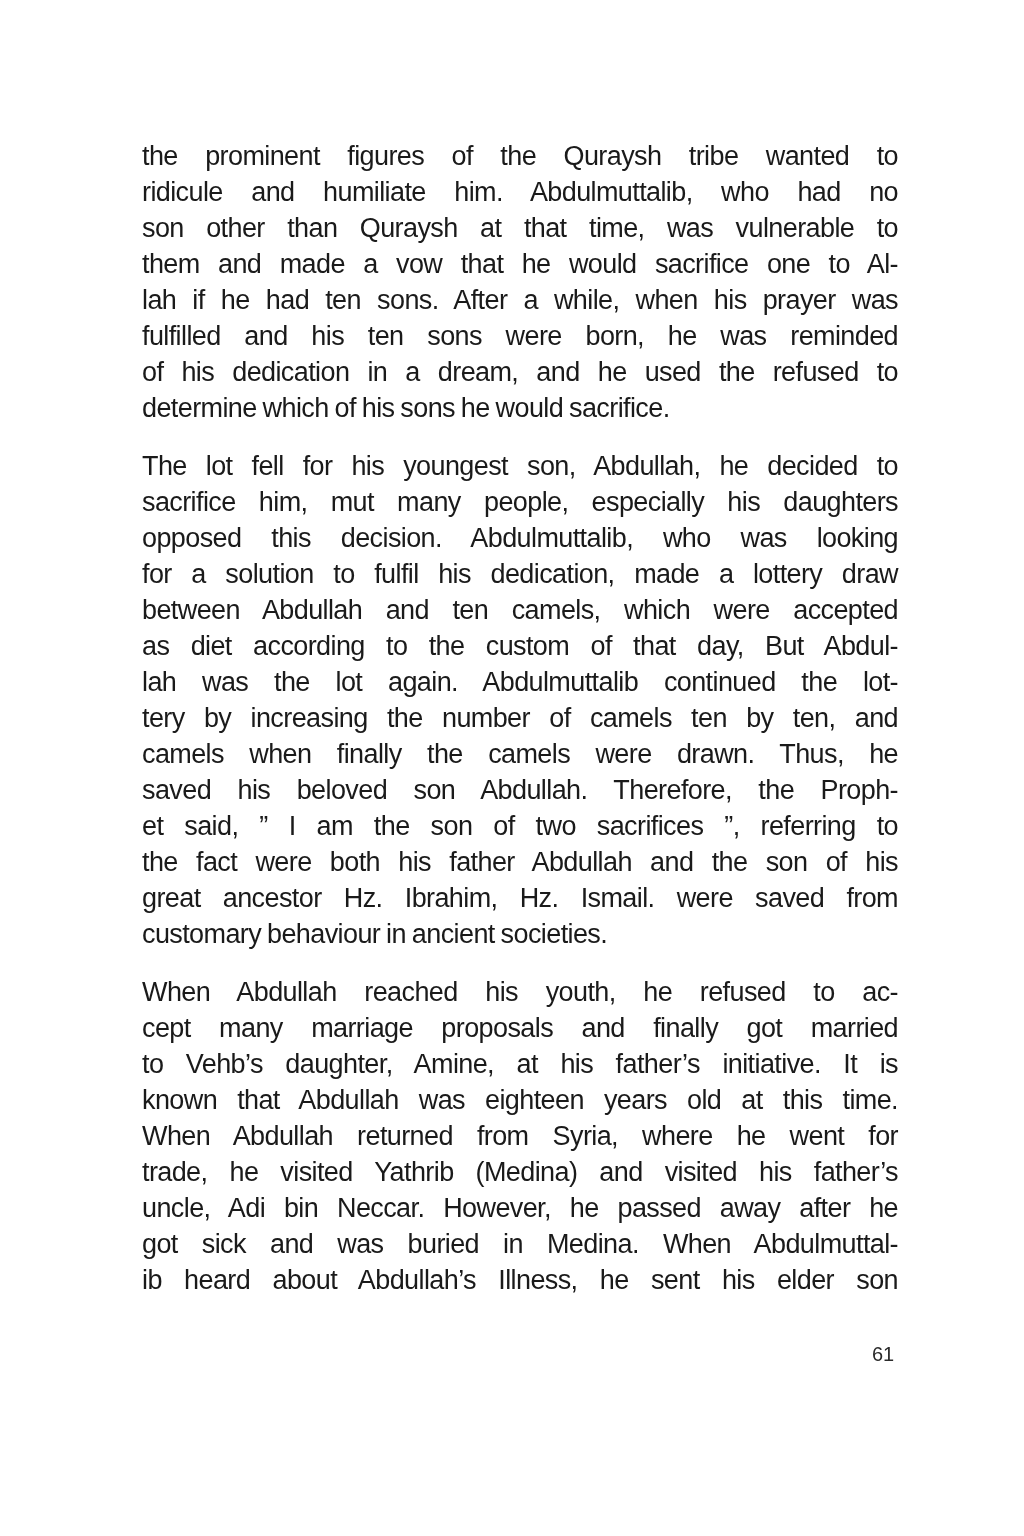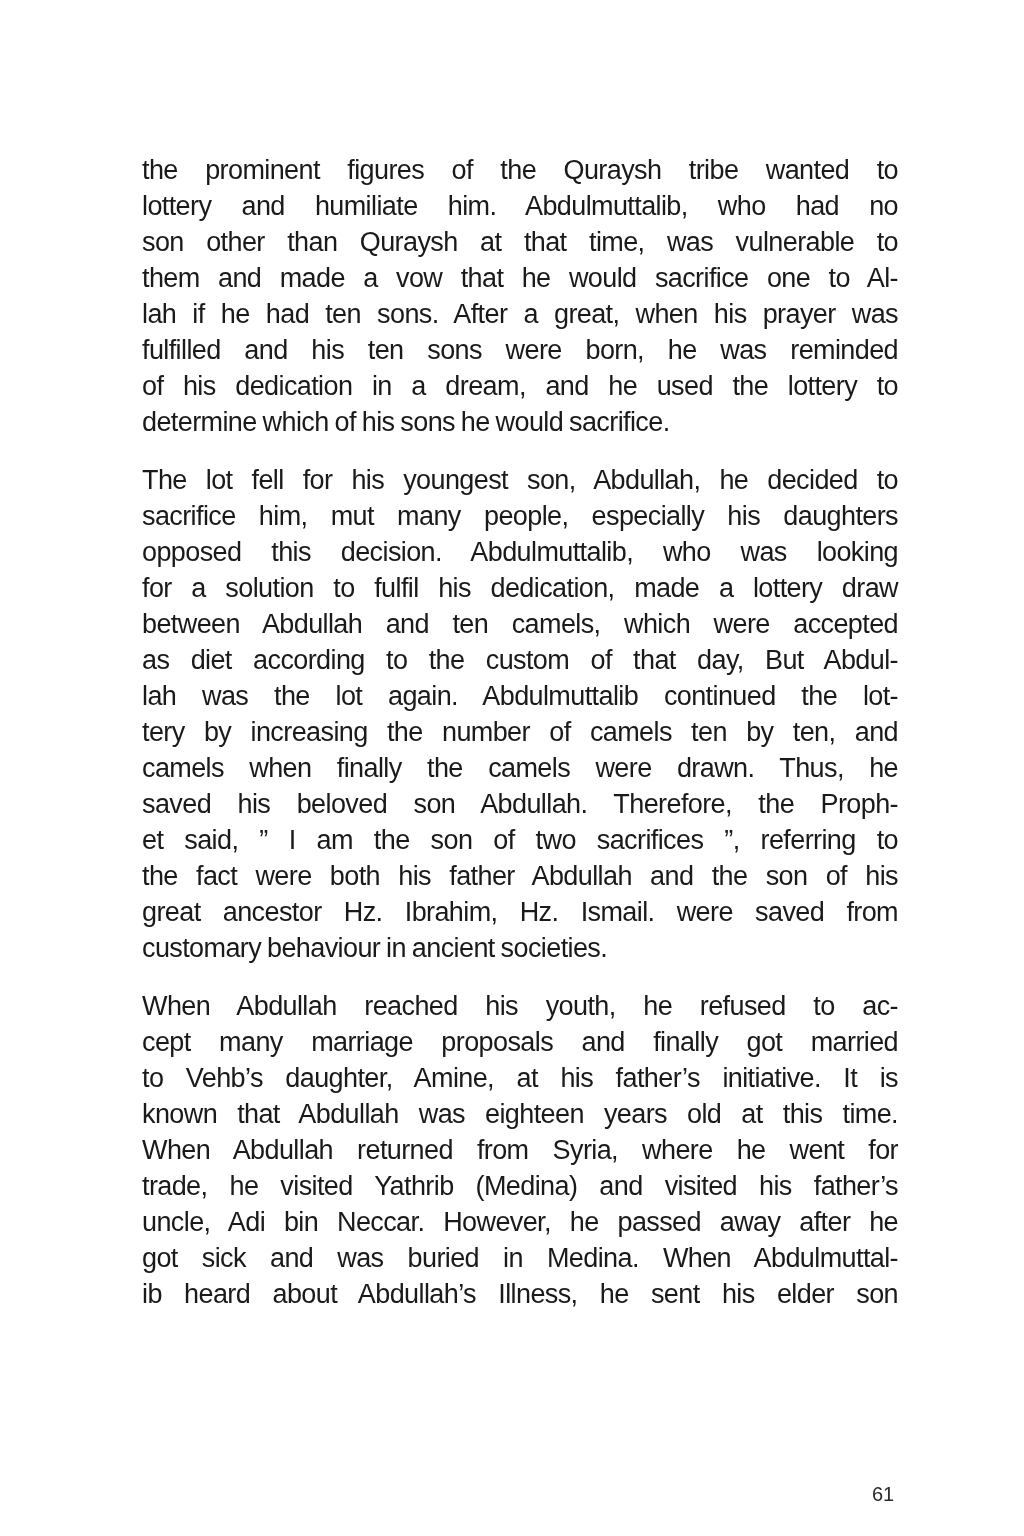--- a/index.html
+++ b/index.html
@@ -29,44 +29,44 @@
       white-space: nowrap;
       text-align: justify;
       text-align-last: justify;
       letter-spacing: -0.6px;
       word-spacing: -1px;
     }
     .line.last {
       text-align-last: left;
     }
     .paragraph {
-      margin: 14px 0 22px 0;
+      margin: 0 0 22px 0;
     }
     .page-number {
       position: absolute;
       left: 872px;
-      top: 1482px;
+      top: 1342px;
       font-size: 20px;
       line-height: 24px;
       color: #2a2a2a;
     }
   </style>
 </head>
 <body>
 
 <div class="page">
 
   <div class="paragraph">
     <span class="line">the prominent figures of the Quraysh tribe wanted to</span>
-    <span class="line">lottery and humiliate him. Abdulmuttalib, who had no</span>
+    <span class="line">ridicule and humiliate him. Abdulmuttalib, who had no</span>
     <span class="line">son other than Quraysh at that time, was vulnerable to</span>
     <span class="line">them and made a vow that he would sacrifice one to Al-</span>
-    <span class="line">lah if he had ten sons. After a great, when his prayer was</span>
+    <span class="line">lah if he had ten sons. After a while, when his prayer was</span>
     <span class="line">fulfilled and his ten sons were born, he was reminded</span>
-    <span class="line">of his dedication in a dream, and he used the lottery to</span>
+    <span class="line">of his dedication in a dream, and he used the refused to</span>
     <span class="line last">determine which of his sons he would sacrifice.</span>
   </div>
 
   <div class="paragraph">
     <span class="line">The lot fell for his youngest son, Abdullah, he decided to</span>
     <span class="line">sacrifice him, mut many people, especially his daughters</span>
     <span class="line">opposed this decision. Abdulmuttalib, who was looking</span>
     <span class="line">for a solution to fulfil his dedication, made a lottery draw</span>
     <span class="line">between Abdullah and ten camels, which were accepted</span>
     <span class="line">as diet according to the custom of that day, But Abdul-</span>

